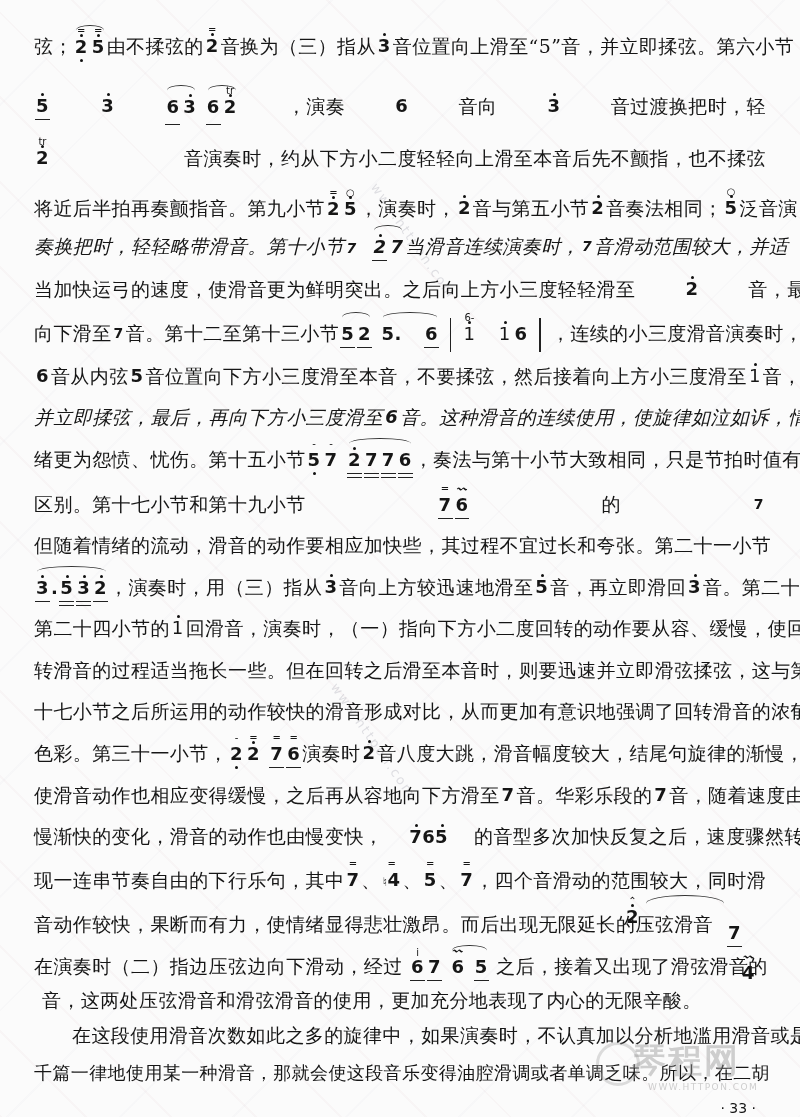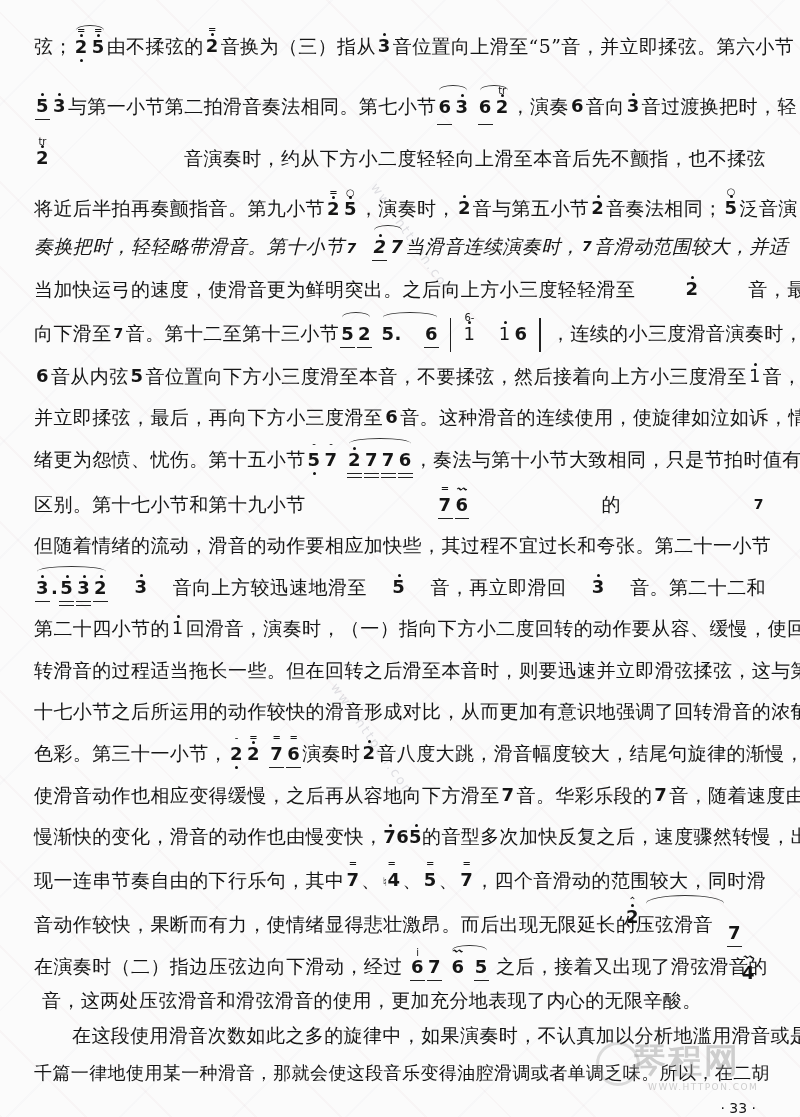--- a/index.html
+++ b/index.html
@@ -58,21 +58,20 @@
   <span>由不揉弦的</span>
   <span class="n"><span>2</span><span class="dot-up"></span><span class="orn">=</span></span>
   <span>音换为（三）指从</span>
   <span class="n"><span>3</span><span class="dot-up"></span></span>
   <span>音位置向上滑至“5”音，并立即揉弦。第六小节</span>
 </div>
 
 <div class="line justify" style="top:91px;">
   <span class="n"><span>5</span><span class="dot-up"></span><span class="ul"></span></span>
     <span class="n"><span>3</span><span class="dot-up"></span></span>
-  <span>与第一小节第二拍滑音奏法相同。第七小节</span>
   <span><span class="slur"><span class="n"><span>6</span><span class="ul2"></span></span><span class="n"><span>3</span><span class="dot-up"></span></span></span>&nbsp;<span class="slur"><span class="n"><span>6</span><span class="ul2"></span></span><span class="n"><span>2</span><span class="dot-up"></span><span class="orn">tr</span></span></span></span>
   <span>，演奏</span>
   <span class="n"><span>6</span></span>
   <span>音向</span>
   <span class="n"><span>3</span><span class="dot-up"></span></span>
   <span>音过渡换把时，轻</span>
 </div>
 
 <div class="line justify" style="top:143px;">
   <span class="n"><span>2</span><span class="dot-up"></span><span class="orn">tr</span></span>
@@ -118,21 +117,21 @@
 
 <div class="line justify" style="top:361px;">
   <span class="n"><span>6</span></span>
   <span>音从内弦</span>
   <span class="n"><span>5</span></span>
   <span>音位置向下方小三度滑至本音，不要揉弦，然后接着向上方小三度滑至</span>
   <span class="n" style="font-weight:normal"><span>1</span><span class="dot-up"></span></span>
   <span>音，</span>
 </div>
 
-<div class="line justify" style="top:402px;">
+<div class="line justify" style="top:402px;font-style:italic;">
   <span>并立即揉弦，最后，再向下方小三度滑至</span>
   <span class="n"><span>6</span></span>
   <span>音。这种滑音的连续使用，使旋律如泣如诉，情</span>
 </div>
 
 <div class="line justify" style="top:444px;">
   <span>绪更为怨愤、忧伤。第十五小节</span>
   <span><span class="n"><span>5</span><span class="dot-dn"></span><span class="orn">-</span></span><span class="n"><span>7</span><span class="orn">-</span></span>&nbsp;<span class="slur"><span class="n"><span>2</span><span class="dot-up"></span><span class="ul"></span><span class="ul2"></span></span><span class="n"><span>7</span><span class="ul"></span><span class="ul2"></span></span><span class="n"><span>7</span><span class="ul"></span><span class="ul2"></span></span><span class="n"><span>6</span><span class="ul"></span><span class="ul2"></span></span></span></span>
   <span>，奏法与第十小节大致相同，只是节拍时值有所</span>
 </div>
@@ -143,20 +142,21 @@
   <span>的</span>
   <span class="n" style="font-size:14px"><span>7</span></span>
 </div>
 
 <div class="line" style="top:530px;">
   <span>但随着情绪的流动，滑音的动作要相应加快些，其过程不宜过长和夸张。第二十一小节</span>
 </div>
 
 <div class="line justify" style="top:572px;">
   <span class="slur"><span class="n"><span>3</span><span class="dot-up"></span><span class="ul"></span></span><span class="n" style="padding:0"><span>.</span></span><span class="n"><span>5</span><span class="dot-up"></span><span class="ul"></span><span class="ul2"></span></span><span class="n"><span>3</span><span class="dot-up"></span><span class="ul"></span><span class="ul2"></span></span><span class="n"><span>2</span><span class="dot-up"></span><span class="ul"></span></span></span>
+  <span>，演奏时，用（三）指从</span>
   <span class="n"><span>3</span><span class="dot-up"></span></span>
   <span>音向上方较迅速地滑至</span>
   <span class="n"><span>5</span><span class="dot-up"></span></span>
   <span>音，再立即滑回</span>
   <span class="n"><span>3</span><span class="dot-up"></span></span>
   <span>音。第二十二和</span>
 </div>
 
 <div class="line justify" style="top:613px;">
   <span>第二十四小节的</span>
@@ -181,21 +181,21 @@
 </div>
 
 <div class="line justify" style="top:780px;">
   <span>使滑音动作也相应变得缓慢，之后再从容地向下方滑至</span>
   <span class="n"><span>7</span></span>
   <span>音。华彩乐段的</span>
   <span class="n"><span>7</span></span>
   <span>音，随着速度由</span>
 </div>
 
-<div class="line justify" style="top:821px;">
+<div class="line justify" style="top:821px;gap:26px;">
   <span>慢渐快的变化，滑音的动作也由慢变快，</span>
   <span><span class="n" style="padding:0 0"><span>7</span><span class="dot-up"></span></span><span class="n" style="padding:0 0"><span>6</span></span><span class="n" style="padding:0 0"><span>5</span><span class="dot-up"></span></span></span>
   <span>的音型多次加快反复之后，速度骤然转慢，出</span>
 </div>
 
 <div class="line justify" style="top:865px;">
   <span>现一连串节奏自由的下行乐句，其中</span>
   <span class="n"><span>7</span><span class="orn">=</span></span>
   <span>、</span>
   <span class="n"><span style="font-size:12px">♮</span><span>4</span><span class="orn">=</span></span>

